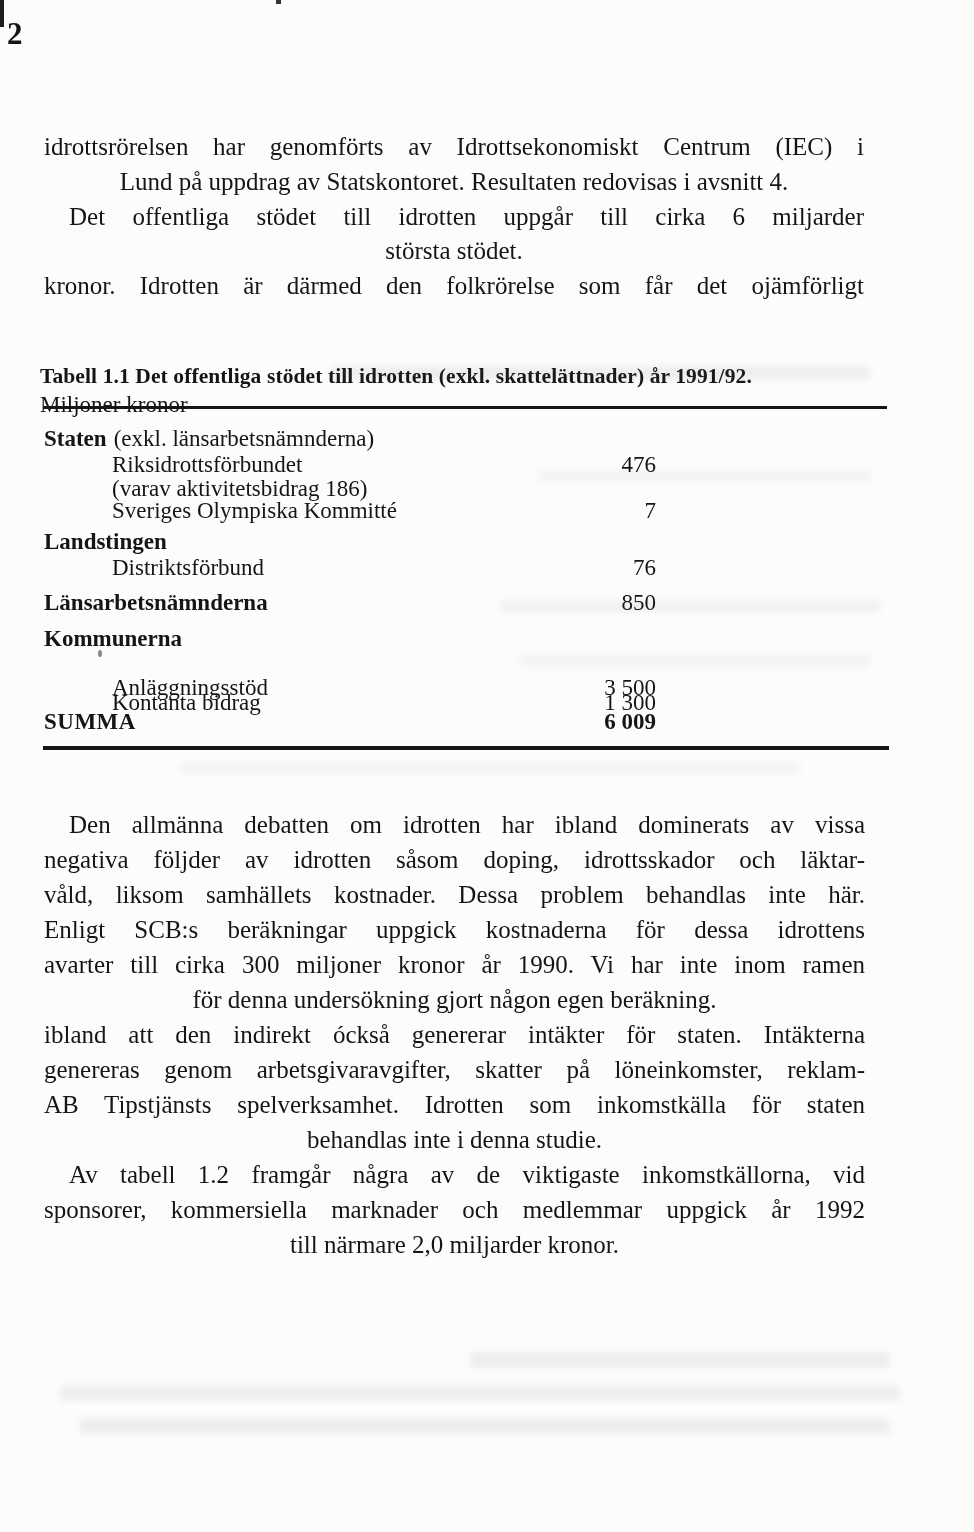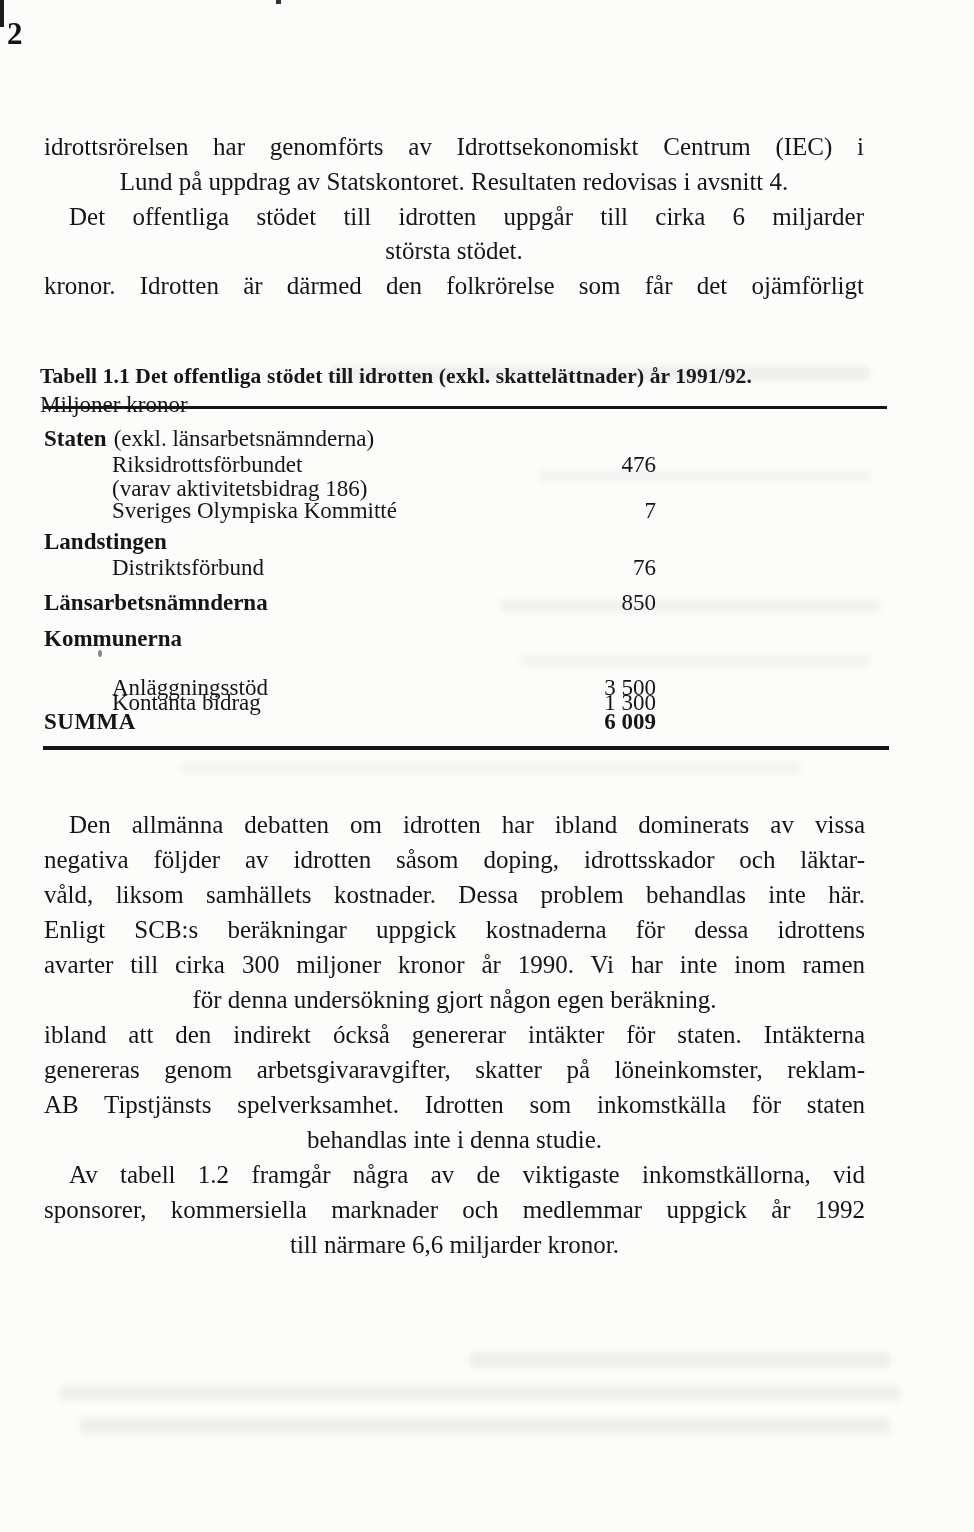--- a/index.html
+++ b/index.html
@@ -126,21 +126,21 @@
     <div class="bl j">våld, liksom samhällets kostnader. Dessa problem behandlas inte här.</div>
     <div class="bl j">Enligt SCB:s beräkningar uppgick kostnaderna för dessa idrottens</div>
     <div class="bl j">avarter till cirka 300 miljoner kronor år 1990. Vi har inte inom ramen</div>
     <div class="bl l">för denna undersökning gjort någon egen beräkning.</div>
     <div class="bl j">ibland att den indirekt óckså genererar intäkter för staten. Intäkterna</div>
     <div class="bl j">genereras genom arbetsgivaravgifter, skatter på löneinkomster, reklam-</div>
     <div class="bl j">AB Tipstjänsts spelverksamhet. Idrotten som inkomstkälla för staten</div>
     <div class="bl l">behandlas inte i denna studie.</div>
     <div class="bl j ind">Av tabell 1.2 framgår några av de viktigaste inkomstkällorna, vid</div>
     <div class="bl j">sponsorer, kommersiella marknader och medlemmar uppgick år 1992</div>
-    <div class="bl l">till närmare 6,6 miljarder kronor.</div>
+    <div class="bl l">till närmare 2,0 miljarder kronor.</div>
   </div>
 
   <div class="smudge" style="left:330px;top:366px;width:540px;height:14px;"></div>
   <div class="smudge" style="left:540px;top:470px;width:330px;height:12px;background:rgba(95,95,95,0.06);"></div>
   <div class="smudge" style="left:500px;top:600px;width:380px;height:12px;background:rgba(95,95,95,0.07);"></div>
   <div class="smudge" style="left:520px;top:655px;width:350px;height:12px;background:rgba(95,95,95,0.06);"></div>
   <div class="smudge" style="left:180px;top:762px;width:620px;height:12px;background:rgba(95,95,95,0.06);"></div>
   <div class="smudge" style="left:470px;top:1352px;width:420px;height:16px;"></div>
   <div class="smudge" style="left:60px;top:1385px;width:840px;height:16px;background:rgba(95,95,95,0.08);"></div>
   <div class="smudge" style="left:80px;top:1418px;width:810px;height:16px;background:rgba(95,95,95,0.09);"></div>

